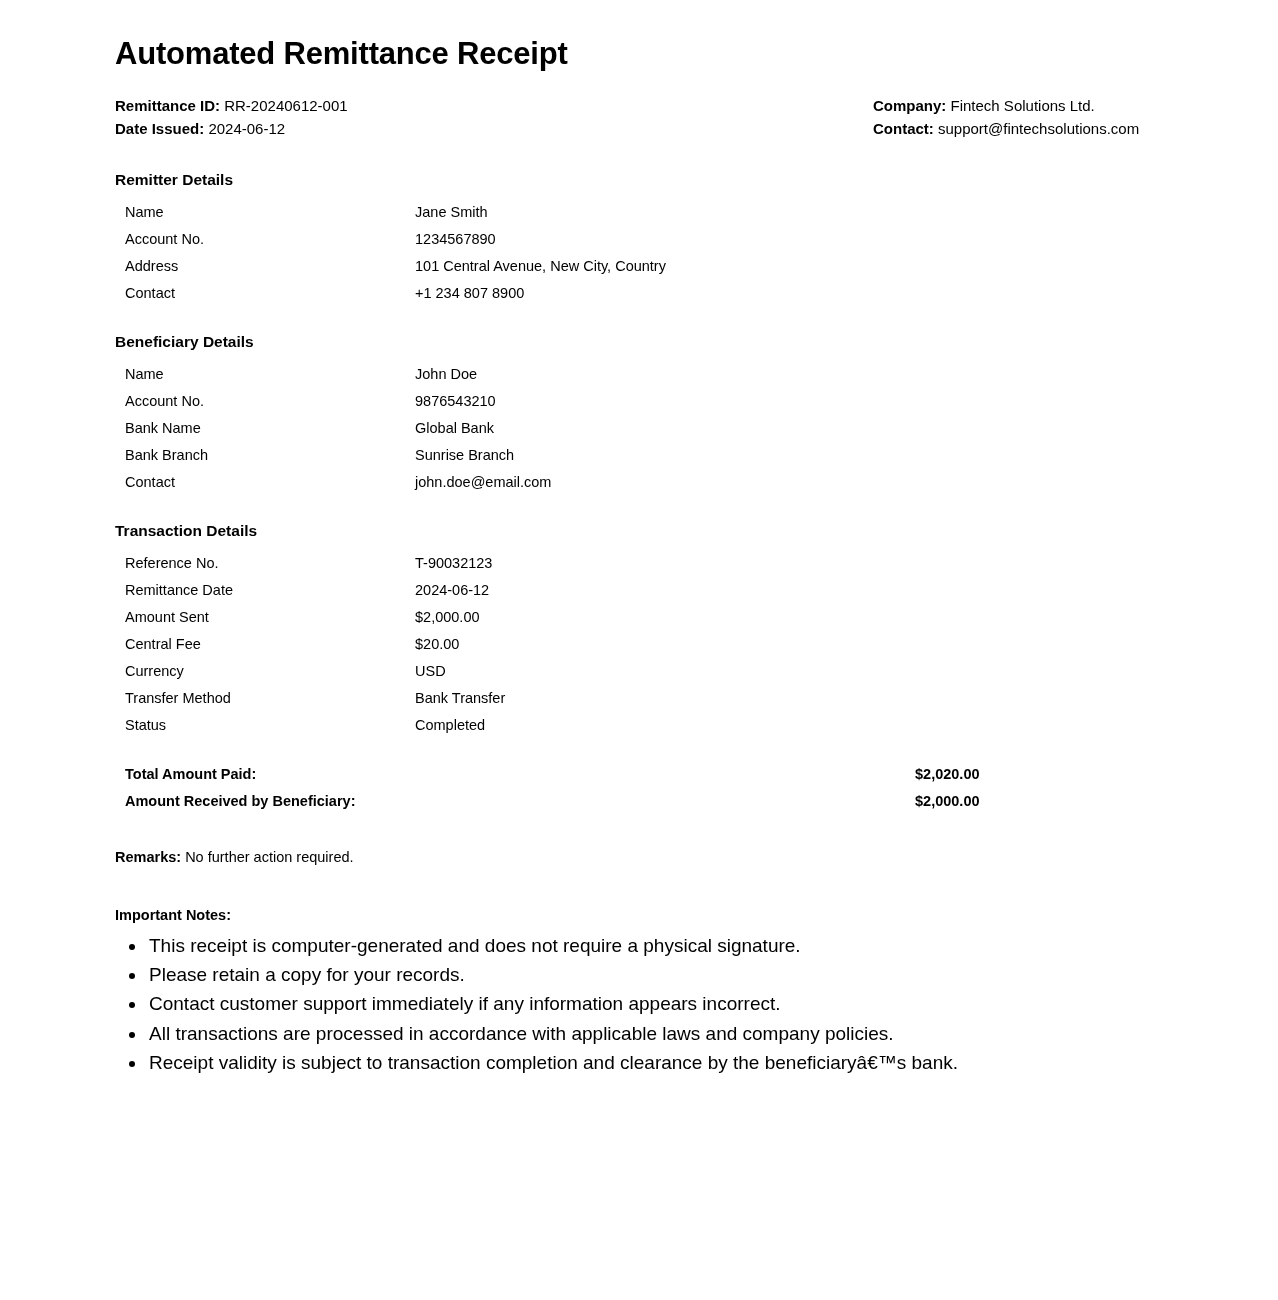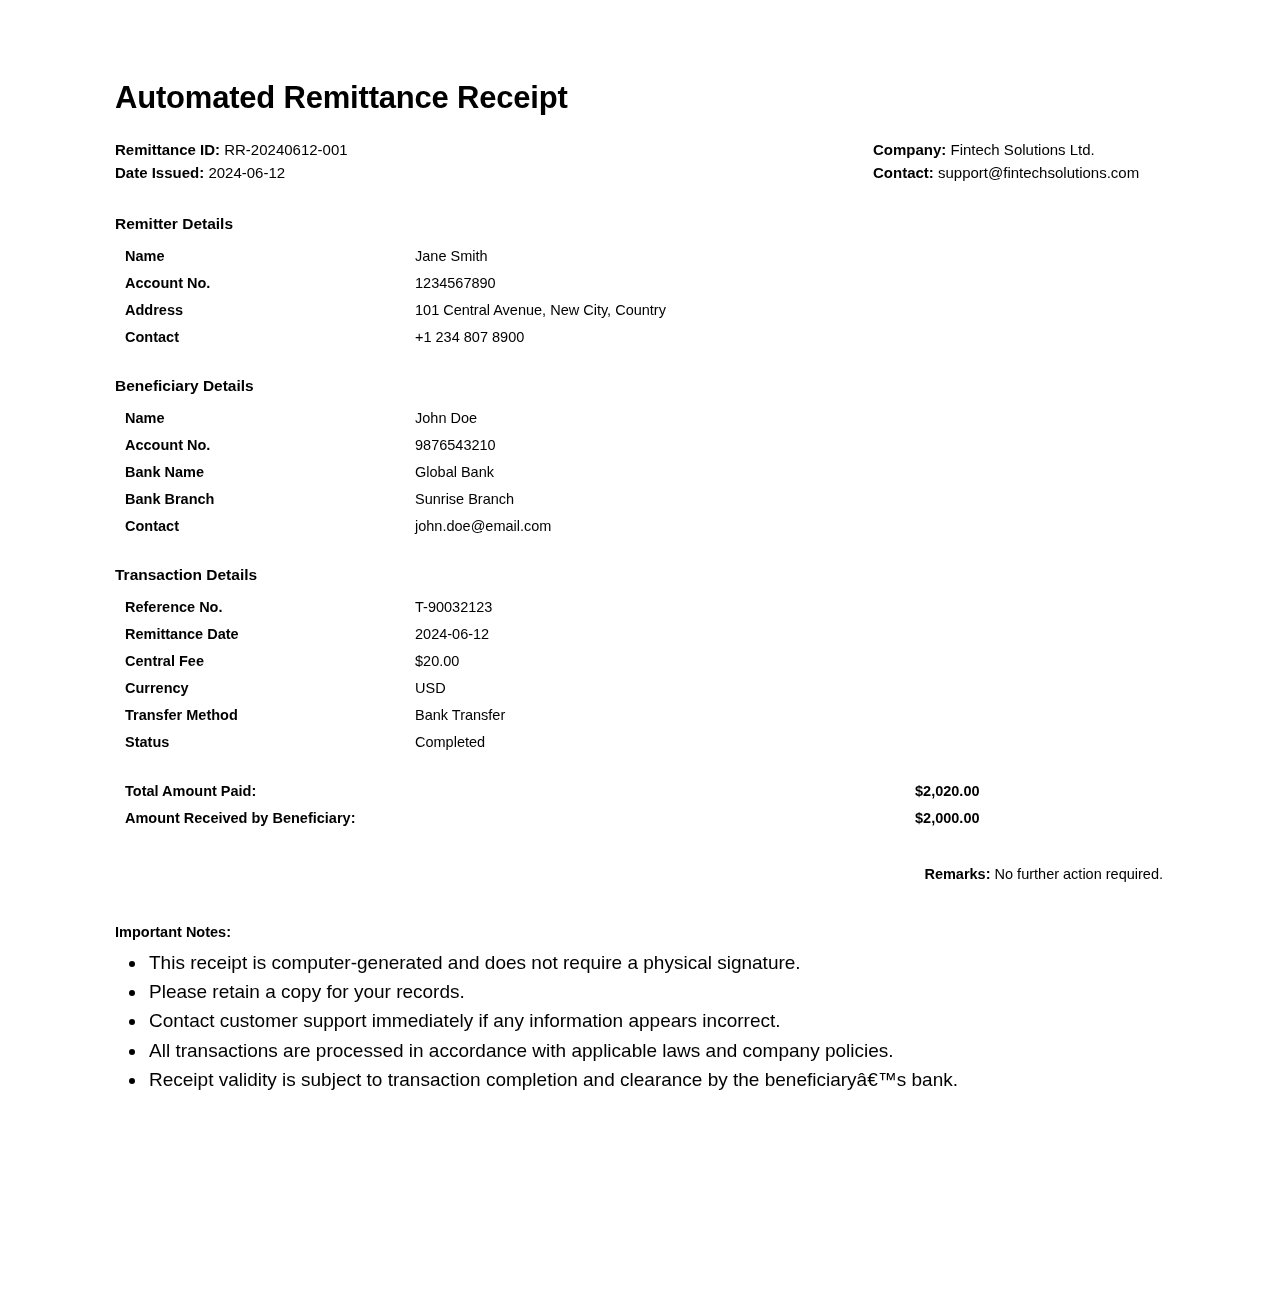--- a/index.html
+++ b/index.html
@@ -8,21 +8,21 @@
     background: #ffffff;
   }
   body {
     width: 1278px;
     min-height: 1300px;
     font-family: "Liberation Sans", sans-serif;
     color: #000000;
     font-size: 14px;
   }
   .page {
-    padding: 80px 115px 0 115px;
+    padding: 36px 115px 0 115px;
     box-sizing: border-box;
   }
   h1.doc-title {
     font-size: 31px;
     font-weight: bold;
     margin: 0 0 22px 0;
     letter-spacing: -0.2px;
   }
   .meta-row {
     display: flex;
@@ -51,21 +51,21 @@
     width: 100%;
     border-collapse: collapse;
     margin-bottom: 4px;
   }
   .detail-table td {
     padding: 5px 0 6px 0;
     vertical-align: top;
     font-size: 14.5px;
   }
   .detail-table td.label {
-    font-weight: bold;
+    font-weight: normal;
     width: 290px;
     padding-left: 10px;
   }
   .detail-table td.value {
     font-weight: normal;
     margin-left: 20px;
   }
   
   .remitter .value { padding-left: 0; }
   .remitter .label { width: 294px; }
@@ -83,21 +83,20 @@
     font-size: 14.5px;
     font-weight: bold;
     padding: 5px 0 6px 0;
   }
   .totals-table td.t-label { padding-left: 10px; width: 790px; }
   .totals-table td.t-value { }
 
   .remarks {
     margin-top: 34px;
     font-size: 14.5px;
-    text-align: right;
   }
   .remarks b { font-weight: bold; }
 
   .notes-title {
     margin-top: 42px;
     font-size: 14.5px;
     font-weight: bold;
   }
   ul.notes {
     margin: 8px 0 0 0;
@@ -190,20 +189,24 @@
   <h2 class="section-title">Transaction Details</h2>
   <table class="detail-table transaction">
     <tbody>
       <tr>
         <td class="label">Reference No.</td>
         <td class="value">T-90032123</td>
       </tr>
       <tr>
         <td class="label">Remittance Date</td>
         <td class="value">2024-06-12</td>
+      </tr>
+      <tr>
+        <td class="label">Amount Sent</td>
+        <td class="value">$2,000.00</td>
       </tr>
       <tr>
         <td class="label">Central Fee</td>
         <td class="value">$20.00</td>
       </tr>
       <tr>
         <td class="label">Currency</td>
         <td class="value">USD</td>
       </tr>
       <tr>

